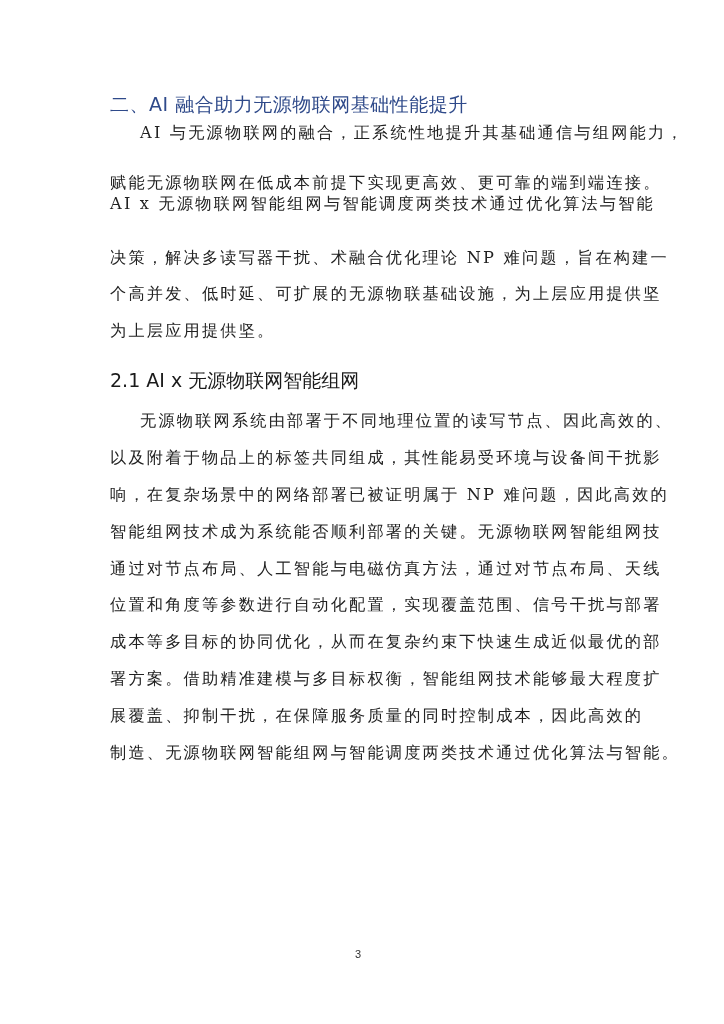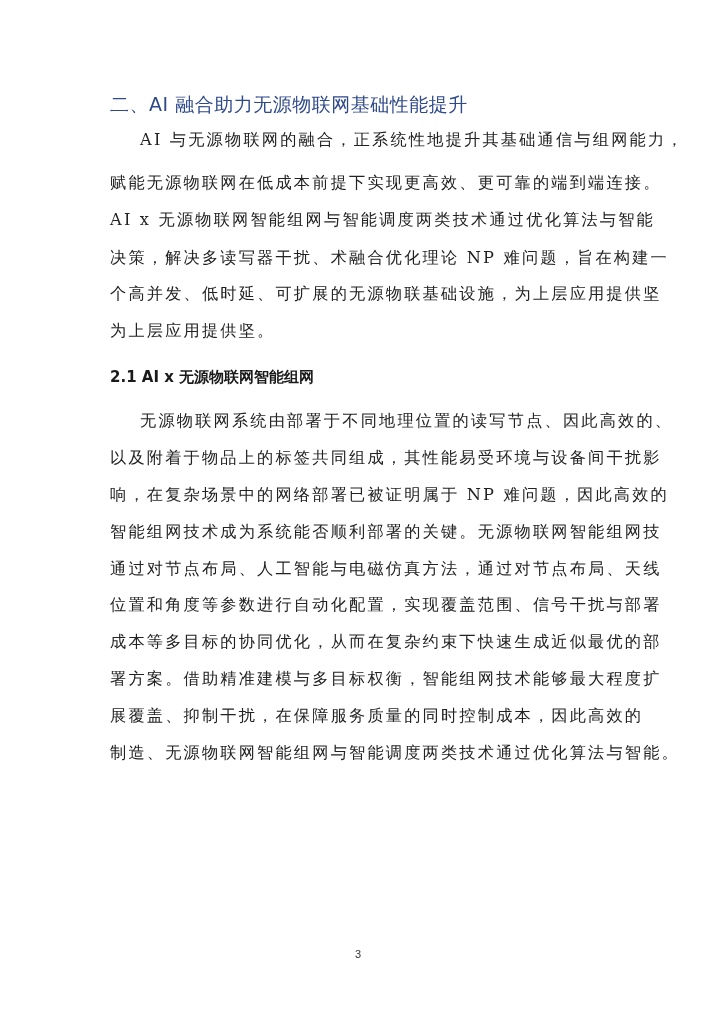--- a/index.html
+++ b/index.html
@@ -17,38 +17,38 @@
   }
   .line {
     position: absolute; left: 110px; width: 508px;
     font-size: 16.2px; line-height: 20px; white-space: nowrap;
     letter-spacing: 2.2px; color: #222;
   }
   .line.indent { left: 140px; width: 478px; }
   .subheading {
     position: absolute; left: 110px; top: 368px;
     font-family: "DejaVu Sans", "Liberation Sans", sans-serif;
-    font-size: 15px; color: #1a1a1a; white-space: nowrap; font-weight: bold;
+    font-size: 19px; color: #1a1a1a; white-space: nowrap;
   }
   .pagenum {
     position: absolute; left: 355px; top: 948px;
     font-family: "Liberation Sans", sans-serif; font-size: 11px; color: #333;
   }
 </style>
 </head>
 <body>
 
 <div class="page">
 
   <div class="heading">二、AI 融合助力无源物联网基础性能提升</div>
 
   <div>
-    <div class="line indent" style="top:130px">AI 与无源物联网的融合，正系统性地提升其基础通信与组网能力，</div>
+    <div class="line indent" style="top:123px">AI 与无源物联网的融合，正系统性地提升其基础通信与组网能力，</div>
     <div class="line" style="top:173px">赋能无源物联网在低成本前提下实现更高效、更可靠的端到端连接。</div>
-    <div class="line" style="top:210px">AI x 无源物联网智能组网与智能调度两类技术通过优化算法与智能</div>
+    <div class="line" style="top:194px">AI x 无源物联网智能组网与智能调度两类技术通过优化算法与智能</div>
     <div class="line" style="top:248px">决策，解决多读写器干扰、术融合优化理论 NP 难问题，旨在构建一</div>
     <div class="line" style="top:284px">个高并发、低时延、可扩展的无源物联基础设施，为上层应用提供坚</div>
     <div class="line" style="top:321px">为上层应用提供坚。</div>
   </div>
 
   <div class="subheading">2.1 AI x  无源物联网智能组网</div>
 
   <div>
     <div class="line indent" style="top:411px">无源物联网系统由部署于不同地理位置的读写节点、因此高效的、</div>
     <div class="line" style="top:448px">以及附着于物品上的标签共同组成，其性能易受环境与设备间干扰影</div>

